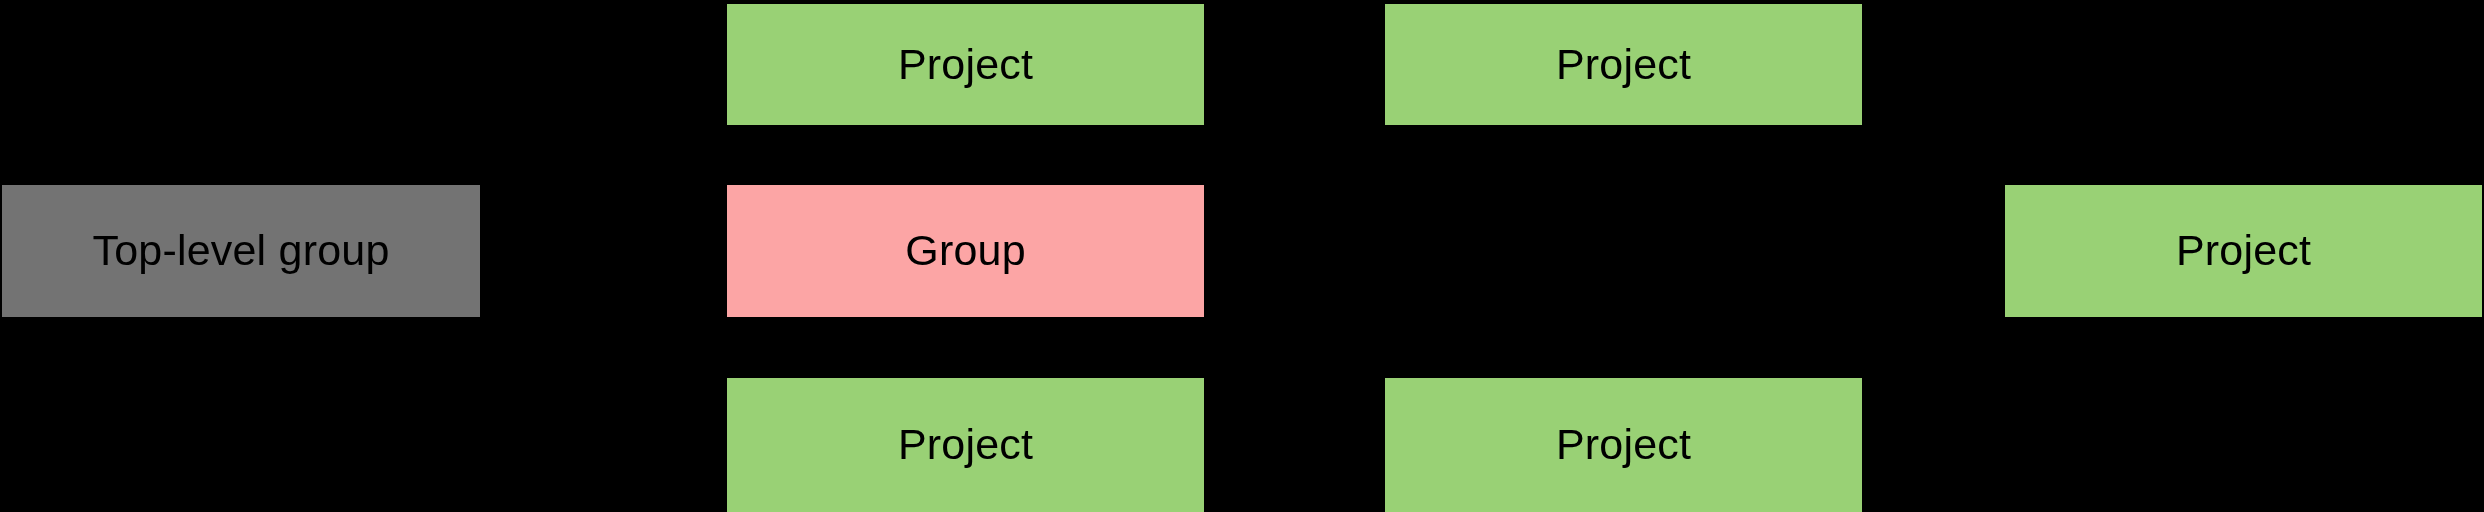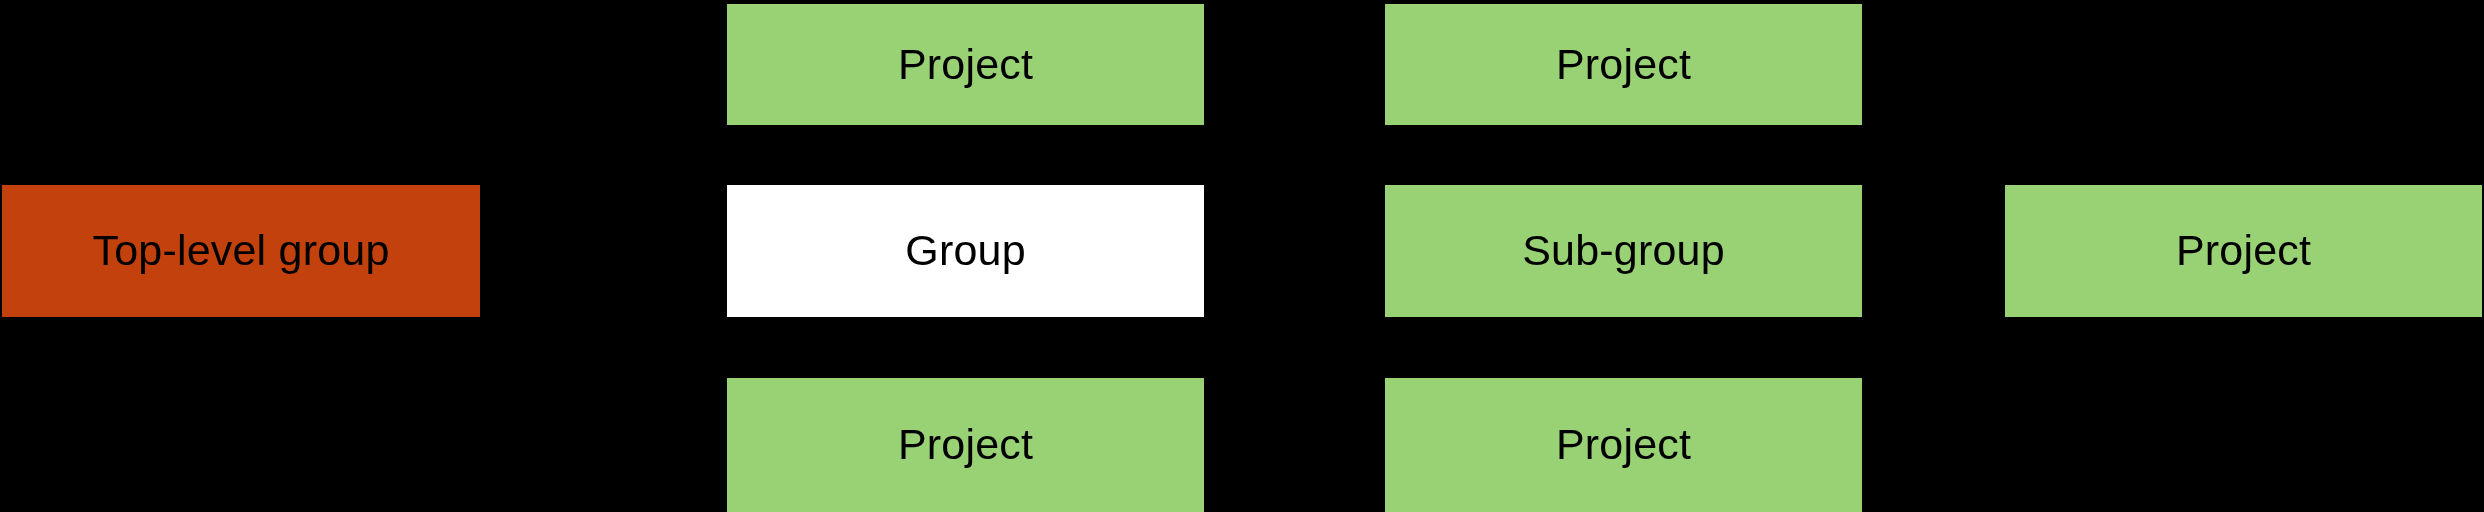--- a/index.html
+++ b/index.html
@@ -46,39 +46,36 @@
   
   .row-top    { top: 4px;   height: 121px; }
   .row-middle { top: 185px; height: 132px; }
   .row-bottom { top: 378px; height: 134px; }
 </style>
 </head>
 <body style="background: rgb(0, 0, 0);">
 
 <div id="diagram-canvas" style="background: rgb(0, 0, 0);">
 
-  <div class="node-box col-1 row-middle" style="background: #c2410c; color: rgb(0, 0, 0);">
+  <div class="node-box col-1 row-middle" style="background: #737373; color: rgb(0, 0, 0);">
     <span class="node-label">Top-level group</span>
   </div>
 
   <div class="node-box col-2 row-top" style="background: rgb(153, 209, 117); color: rgb(0, 0, 0);">
     <span class="node-label">Project</span>
   </div>
-  <div class="node-box col-2 row-middle" style="background: #ffffff; color: rgb(0, 0, 0);">
+  <div class="node-box col-2 row-middle" style="background: #fca5a5; color: rgb(0, 0, 0);">
     <span class="node-label">Group</span>
   </div>
   <div class="node-box col-2 row-bottom" style="background: rgb(153, 209, 117); color: rgb(0, 0, 0);">
     <span class="node-label">Project</span>
   </div>
 
   <div class="node-box col-3 row-top" style="background: rgb(153, 209, 117); color: rgb(0, 0, 0);">
     <span class="node-label">Project</span>
-  </div>
-  <div class="node-box col-3 row-middle" style="background: rgb(153, 209, 117); color: rgb(0, 0, 0);">
-    <span class="node-label">Sub-group</span>
   </div>
   <div class="node-box col-3 row-bottom" style="background: rgb(153, 209, 117); color: rgb(0, 0, 0);">
     <span class="node-label">Project</span>
   </div>
 
   <div class="node-box col-4 row-middle" style="background: rgb(153, 209, 117); color: rgb(0, 0, 0);">
     <span class="node-label">Project</span>
   </div>
 
 </div>

